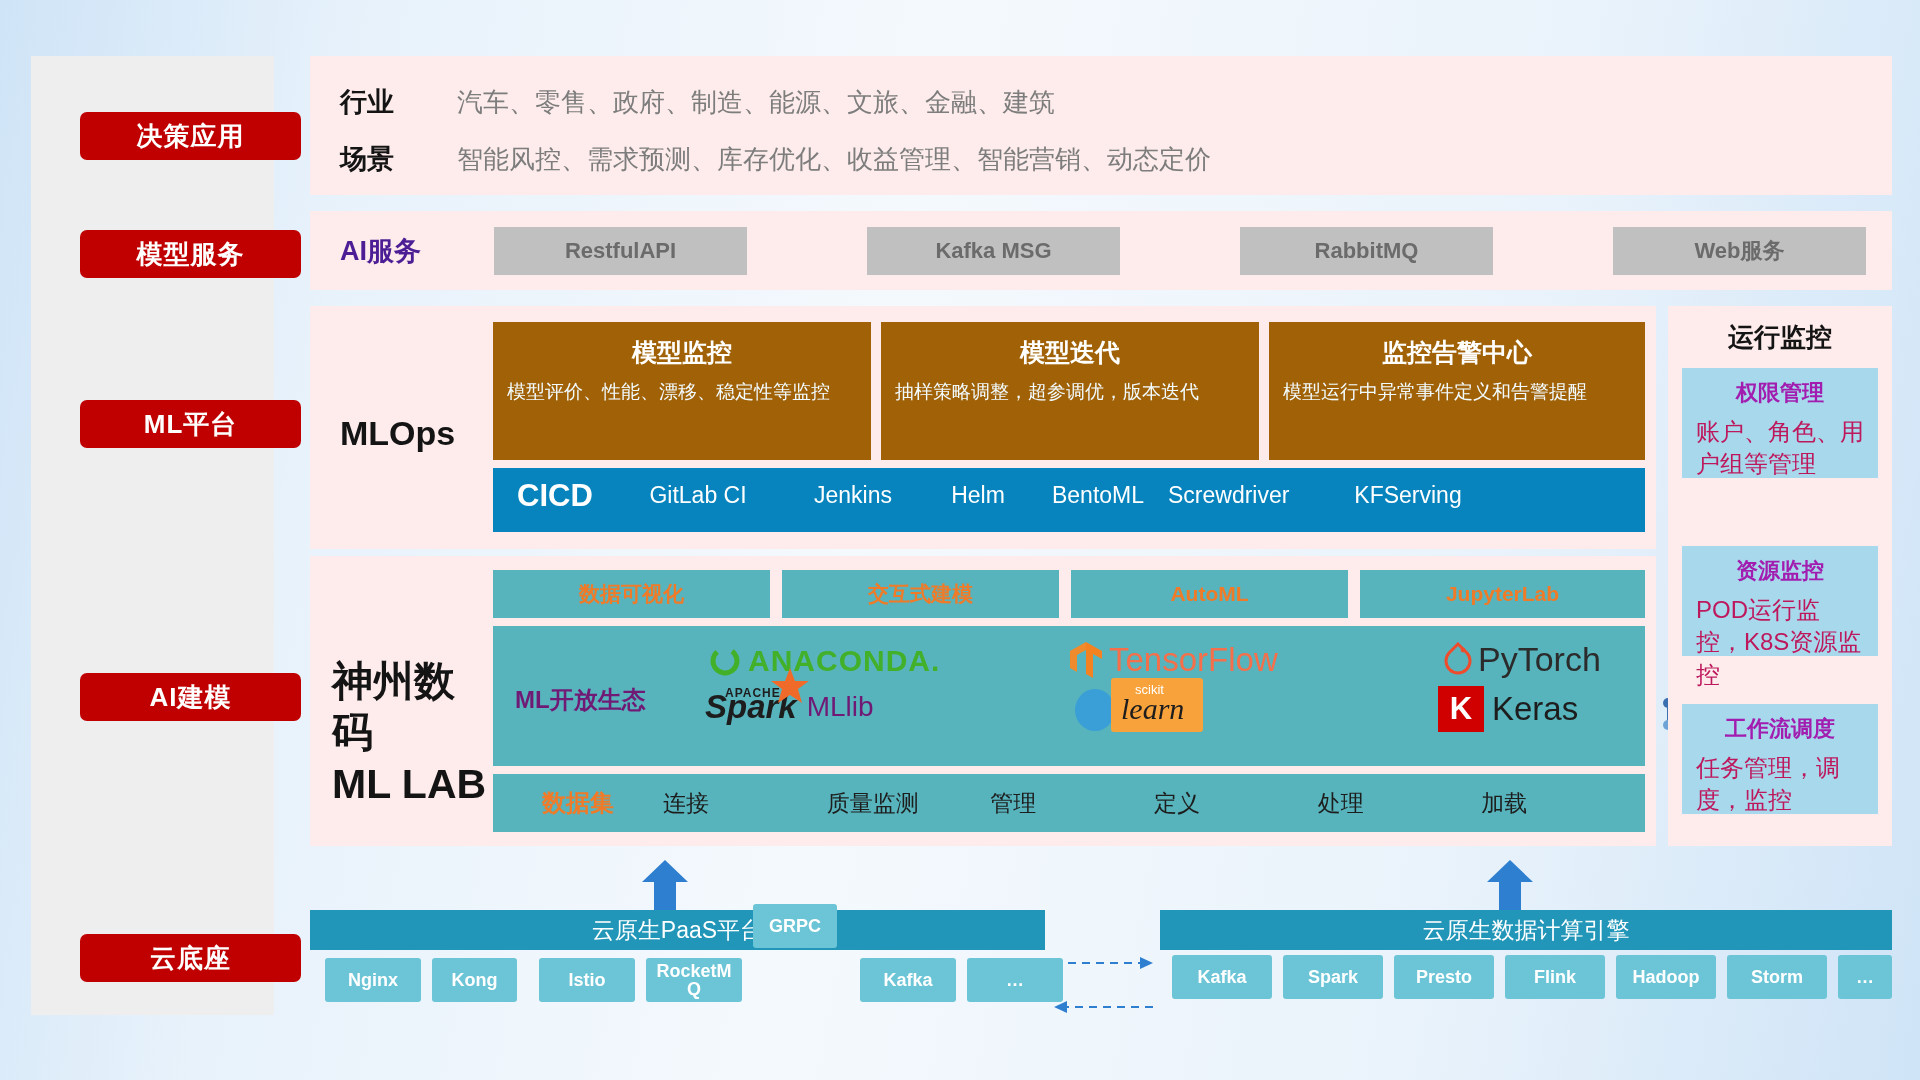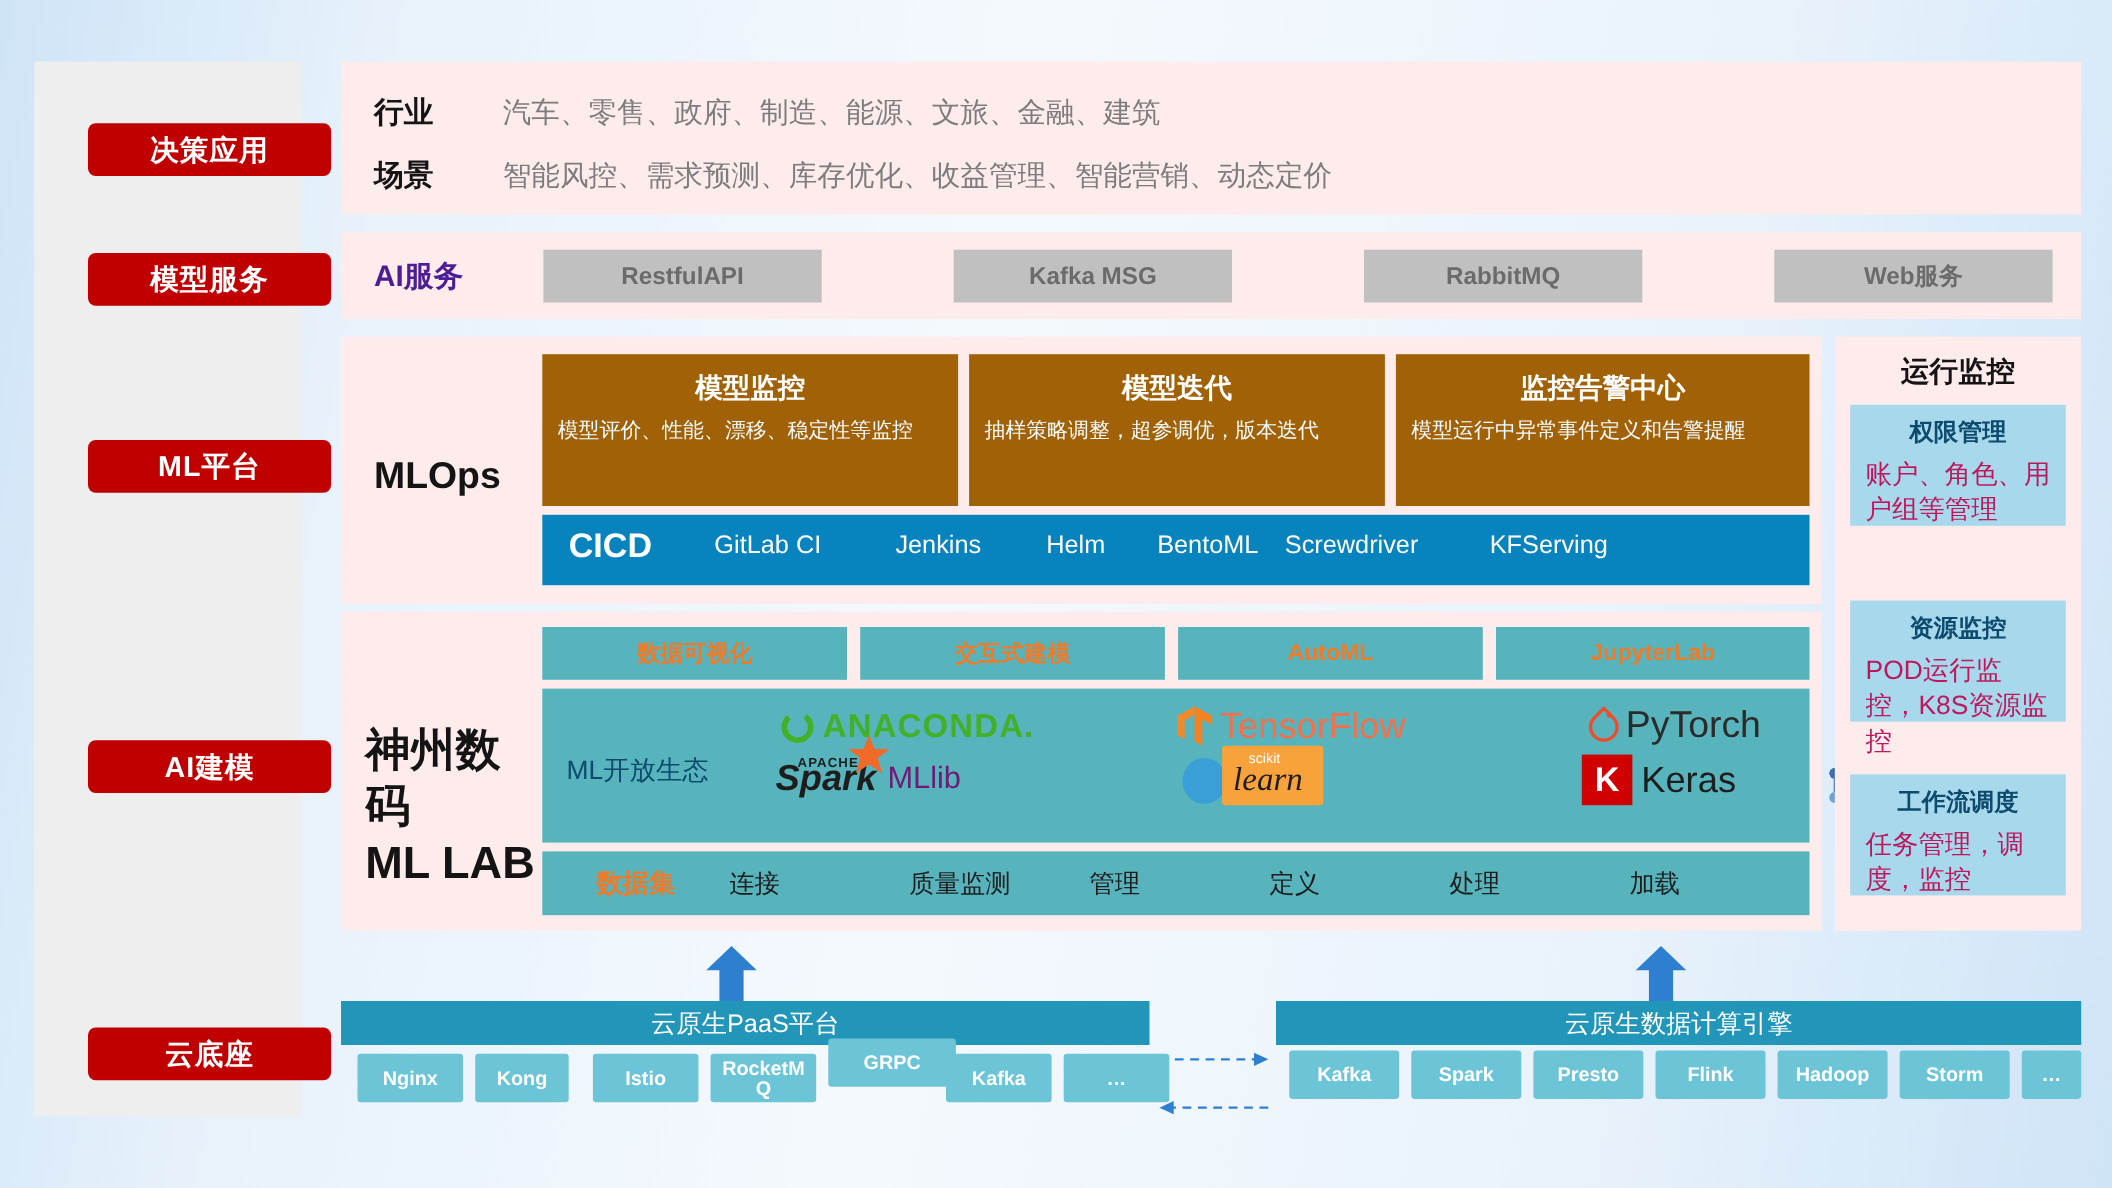--- a/index.html
+++ b/index.html
@@ -75,40 +75,40 @@
   }
   .teal-tab{
     position:absolute;top:14px;height:48px;background:#57b4bd;
     color:#ef7b29;font-weight:bold;font-size:21px;
     display:flex;align-items:center;justify-content:center;
   }
   #eco-band{
     position:absolute;left:183px;top:70px;width:1152px;height:140px;background:#57b4bd;
   }
   .eco-label{
-    position:absolute;left:22px;top:58px;font-size:24px;font-weight:normal;color:#0c4a6e;
+    position:absolute;left:22px;top:58px;font-size:24px;font-weight:bold;color:#701a75;
   }
   #ds-band{
     position:absolute;left:183px;top:218px;width:1152px;height:58px;background:#57b4bd;
     display:flex;align-items:center;
   }
   .ds-title{width:170px;text-align:center;color:#ef7b29;font-weight:bold;font-size:24px;}
   .ds-item{flex:1;color:#1d1d1d;font-size:23px;}
 
   
   #row-monitor{left:1668px;top:306px;width:224px;height:540px;}
   .mon-title{
     position:absolute;left:0;top:14px;width:224px;text-align:center;
     font-size:26px;font-weight:bold;color:#141414;
   }
   .mon-card{
     position:absolute;left:14px;width:196px;background:#a7d8ec;
   }
   .mon-card .mc-h{
-    text-align:center;font-size:22px;font-weight:bold;color:#0c4a6e;margin-top:10px;
+    text-align:center;font-size:22px;font-weight:bold;color:#a21caf;margin-top:10px;
   }
   .mon-card .mc-p{
     font-size:24px;color:#be185d;margin:8px 14px 0 14px;line-height:1.35;
   }
 
   
   .cloud-bar{
     position:absolute;height:40px;background:#2196b8;color:#fff;
     font-size:23px;display:flex;align-items:center;justify-content:center;
   }
@@ -312,21 +312,21 @@
 
   <div class="chip" style="left:325px;top:958px;width:96px">Nginx</div>
   <div class="chip" style="left:432px;top:958px;width:85px">Kong</div>
   <div class="chip" style="left:539px;top:958px;width:96px">Istio</div>
   <div class="chip" style="left:646px;top:958px;width:96px">
     <span style="display:block;line-height:1.0">
       <span>RocketM</span><br>
       <span>Q</span>
     </span>
   </div>
-  <div class="chip" style="left:753px;top:944px;width:116px">GRPC</div>
+  <div class="chip" style="left:753px;top:904px;width:84px">GRPC</div>
   <div class="chip" style="left:860px;top:958px;width:96px">Kafka</div>
   <div class="chip" style="left:967px;top:958px;width:96px">…</div>
 
   <div class="chip" style="left:1172px;top:955px;width:100px">Kafka</div>
   <div class="chip" style="left:1283px;top:955px;width:100px">Spark</div>
   <div class="chip" style="left:1394px;top:955px;width:100px">Presto</div>
   <div class="chip" style="left:1505px;top:955px;width:100px">Flink</div>
   <div class="chip" style="left:1616px;top:955px;width:100px">Hadoop</div>
   <div class="chip" style="left:1727px;top:955px;width:100px">Storm</div>
   <div class="chip" style="left:1838px;top:955px;width:54px">…</div>

